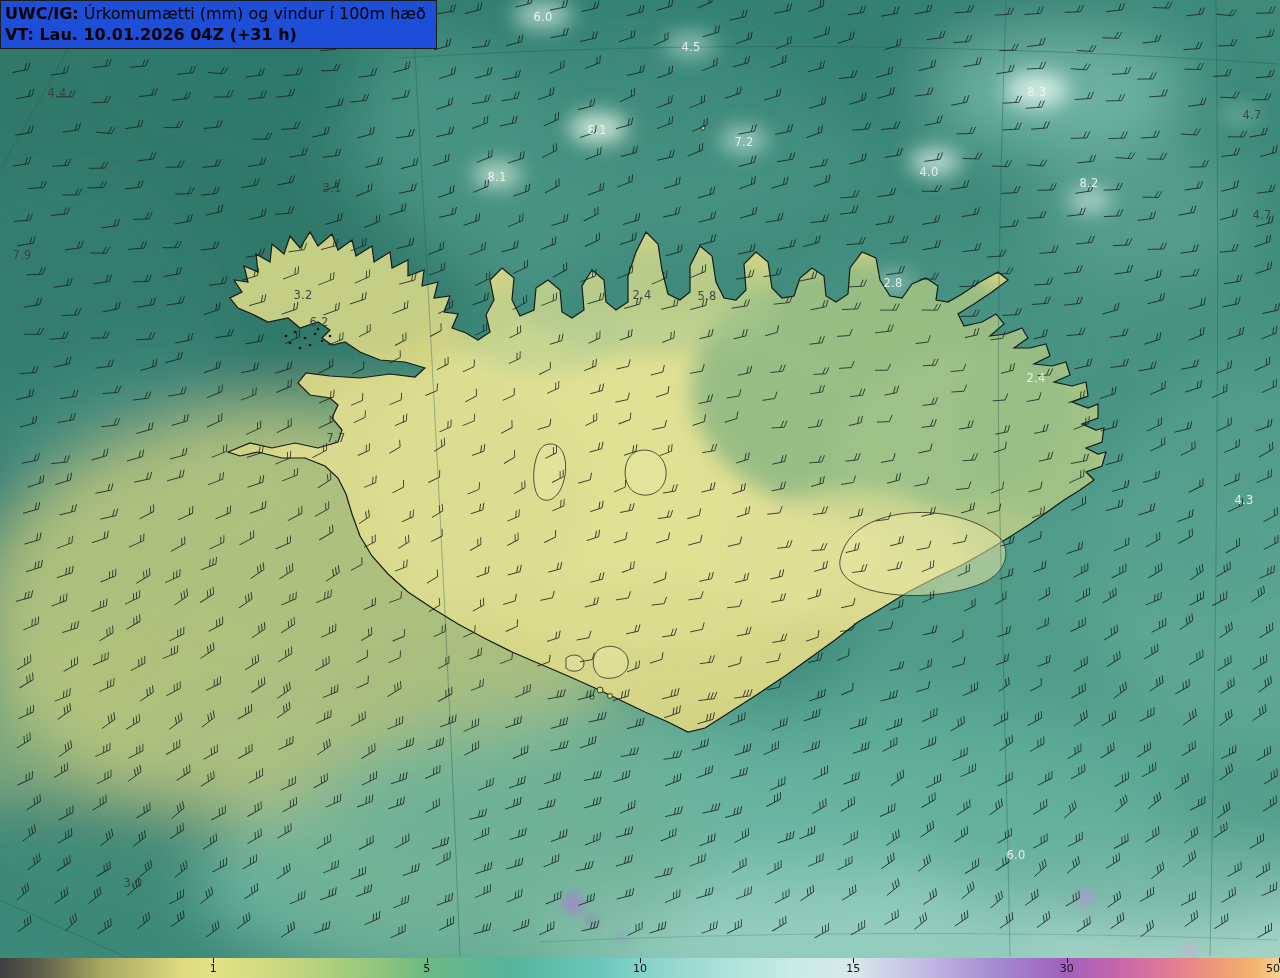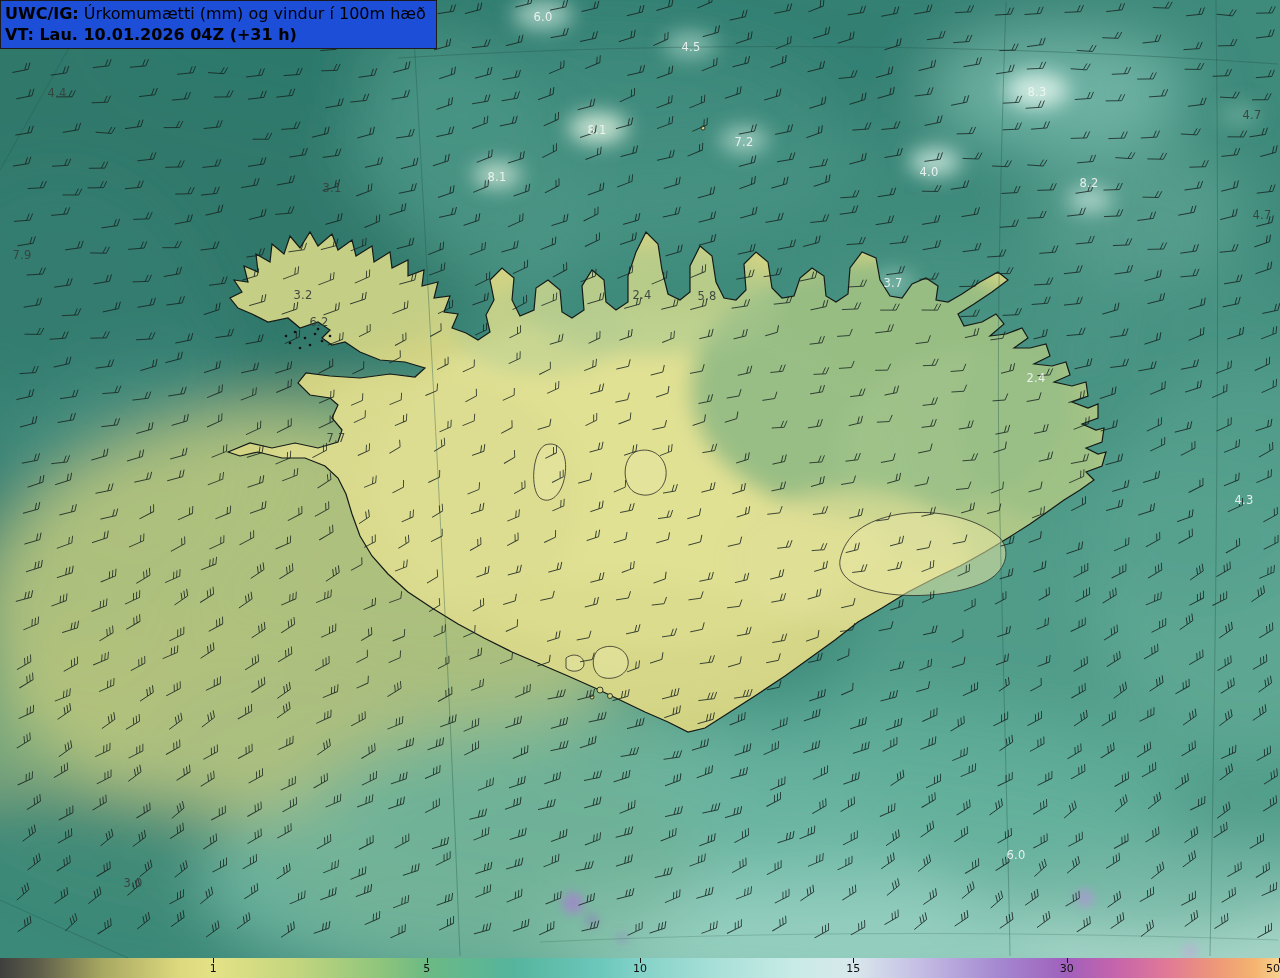--- a/index.html
+++ b/index.html
@@ -1228,21 +1228,21 @@
       <span class="map-label light" style="left: 744px; top: 142px;">7.2</span>
       <span class="map-label light" style="left: 497px; top: 177px;">8.1</span>
       <span class="map-label light" style="left: 929px; top: 172px;">4.0</span>
       <span class="map-label light" style="left: 1089px; top: 183px;">8.2</span>
       <span class="map-label dark" style="left: 332px; top: 188px;">3.1</span>
       <span class="map-label dark" style="left: 1262px; top: 215px;">4.7</span>
       <span class="map-label dark" style="left: 22px; top: 255px;">7.9</span>
       <span class="map-label dark" style="left: 303px; top: 295px;">3.2</span>
       <span class="map-label dark" style="left: 642px; top: 295px;">2.4</span>
       <span class="map-label dark" style="left: 707px; top: 296px;">5.8</span>
-      <span class="map-label light" style="left: 893px; top: 283px;">3.7</span>
+      <span class="map-label light" style="left: 893px; top: 283px;">2.8</span>
       <span class="map-label dark" style="left: 319px; top: 322px;">6.2</span>
       <span class="map-label light" style="left: 1036px; top: 378px;">2.4</span>
       <span class="map-label dark" style="left: 336px; top: 438px;">7.7</span>
       <span class="map-label light" style="left: 1244px; top: 500px;">4.3</span>
       <span class="map-label light" style="left: 1016px; top: 855px;">6.0</span>
       <span class="map-label dark" style="left: 133px; top: 883px;">3.0</span>
     </div>
 
   <div class="title-box">
     <div><span class="b">UWC/IG:</span> <span>Úrkomumætti (mm) og vindur í 100m hæð</span></div>

